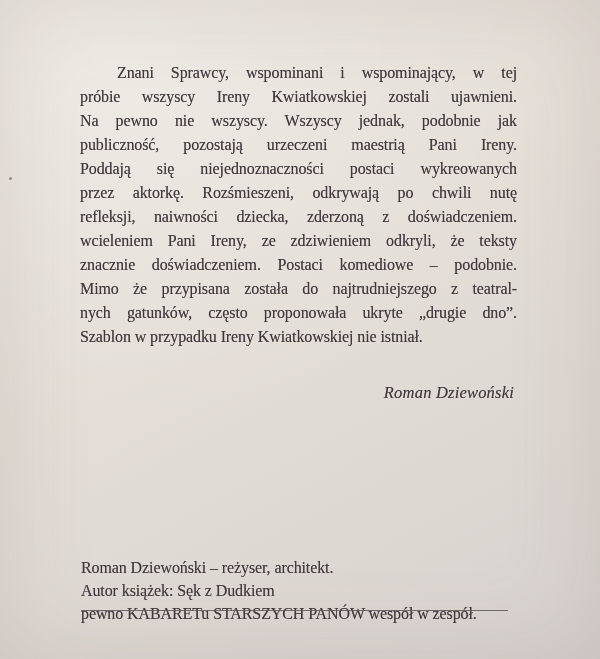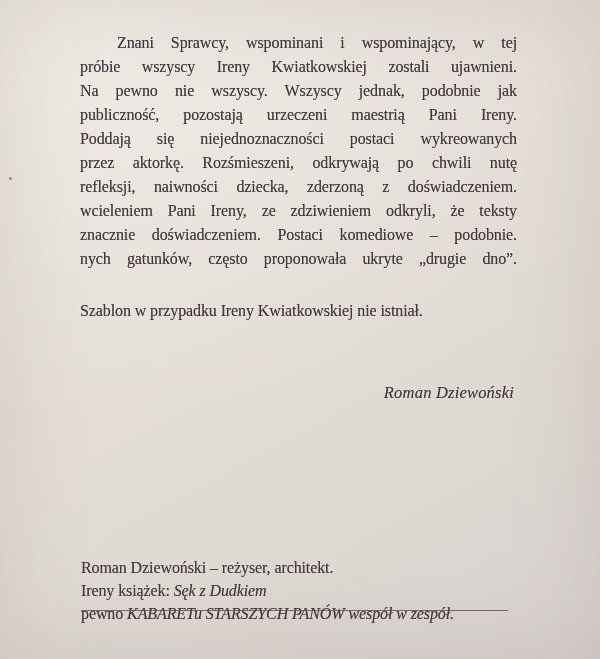--- a/index.html
+++ b/index.html
@@ -26,42 +26,42 @@
     width: 437px;
     font-size: 16px;
     line-height: 24px;
     letter-spacing: -0.1px;
     text-shadow: 0 0 0.6px rgba(66, 56, 60, 0.55);
   }
   .pline {
     text-align: justify;
     text-align-last: justify;
   }
-  .pline.indent { text-indent: 37px; }
-  .pline.last   { text-align-last: left; margin-top: 28px; }
+  .pline.indent { text-indent: 37px; margin-top: 30px; }
+  .pline.last   { text-align-last: left; }
   .signature {
     position: absolute;
     top: 383px;
     right: 86px;
     font-style: italic;
     font-size: 16.5px;
     letter-spacing: 0.2px;
     text-shadow: 0 0 0.6px rgba(66, 56, 60, 0.5);
     text-align: right;
   }
   .bio {
     position: absolute;
     left: 81px;
     top: 556px;
     font-size: 16px;
     line-height: 23px;
     letter-spacing: -0.1px;
     text-shadow: 0 0 0.6px rgba(66, 56, 60, 0.5);
   }
-  .bio .it { font-style: italic; }
+  .bio .it { }
   .rule {
     position: absolute;
     left: 81px;
     top: 610px;
     width: 427px;
     height: 0;
     border-top: 1.4px solid var(--rule, #5f5658);
     opacity: 0.85;
   }
   .speck {
@@ -82,29 +82,30 @@
   <div class="paragraph">
     <div class="pline indent">Znani Sprawcy, wspominani i wspominający, w tej</div>
     <div class="pline">próbie wszyscy Ireny Kwiatkowskiej zostali ujawnieni.</div>
     <div class="pline">Na pewno nie wszyscy. Wszyscy jednak, podobnie jak</div>
     <div class="pline">publiczność, pozostają urzeczeni maestrią Pani Ireny.</div>
     <div class="pline">Poddają się niejednoznaczności postaci wykreowanych</div>
     <div class="pline">przez aktorkę. Rozśmieszeni, odkrywają po chwili nutę</div>
     <div class="pline">refleksji, naiwności dziecka, zderzoną z doświadczeniem.</div>
     <div class="pline">wcieleniem Pani Ireny, ze zdziwieniem odkryli, że teksty</div>
     <div class="pline">znacznie doświadczeniem. Postaci komediowe – podobnie.</div>
+    <div class="pline">Mimo że przypisana została do najtrudniejszego z teatral-</div>
     <div class="pline">nych gatunków, często proponowała ukryte „drugie dno”.</div>
     <div class="pline last">Szablon w przypadku Ireny Kwiatkowskiej nie istniał.</div>
   </div>
 
   <div class="signature">Roman Dziewoński</div>
 
   <div class="bio">
     <div>Roman Dziewoński – reżyser, architekt.</div>
-    <div><span>Ireny książek: </span><span class="it">Sęk z Dudkiem</span></div>
+    <div><span>Autor książek: </span><span class="it">Sęk z Dudkiem</span></div>
     <div><span>pewno </span><span class="it">KABARETu STARSZYCH PANÓW wespół w zespół.</span></div>
   </div>
 
   <div class="rule"></div>
 
   <div class="speck"></div>
 
 </div>
 
 </body></html>

